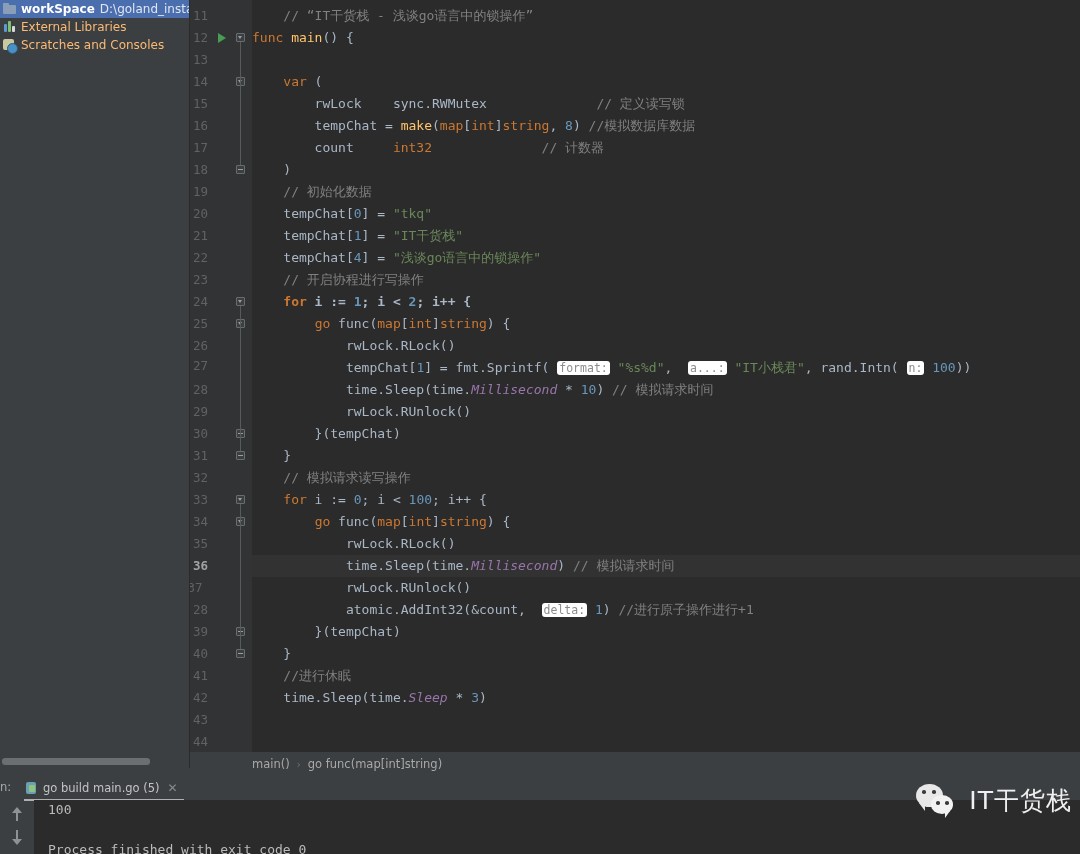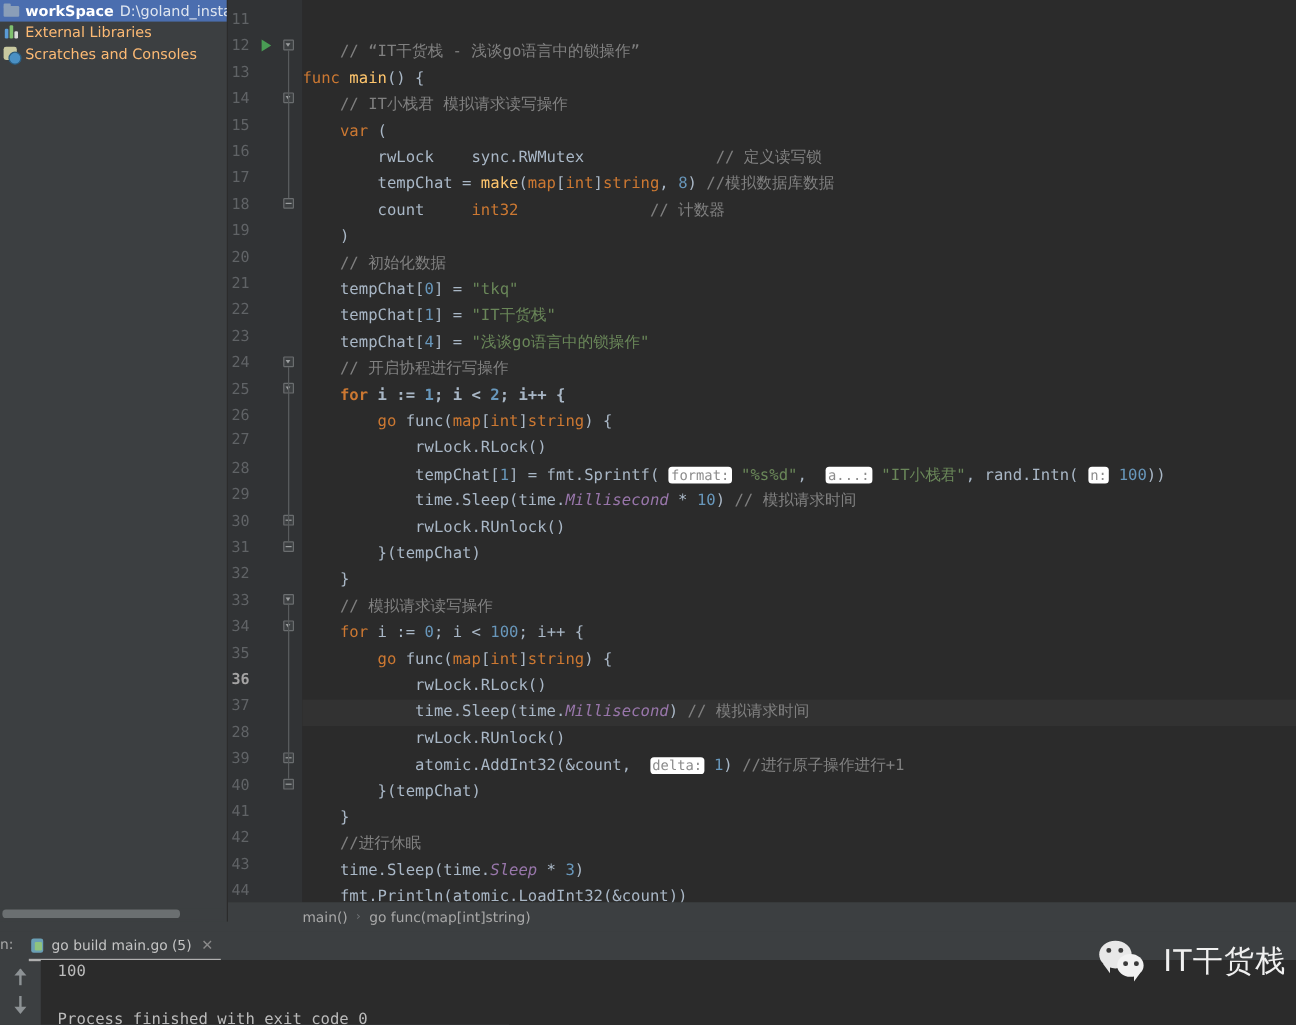--- a/index.html
+++ b/index.html
@@ -99,21 +99,21 @@
   }
   .runarrow {
     position: absolute; left: 28px; width: 0; height: 0;
     border-top: 5px solid transparent; border-bottom: 5px solid transparent;
     border-left: 8px solid #499c54;
   }
 
   .code-line {
     position: absolute; left: 0; height: 22px; line-height: 22px;
     font-family: "DejaVu Sans Mono", "Liberation Mono", monospace;
-    font-size: 13px; white-space: pre; color: #a9b7c6; margin-top: 28px;
+    font-size: 13px; white-space: pre; color: #a9b7c6;
   }
   .code-line.hl { background: #323232; width: 890px; }
   .kw   { color: #cc7832; }
   .fn   { color: #ffc66d; }
   .typ  { color: #cc7832; }
   .num  { color: #6897bb; }
   .str  { color: #6a8759; }
   .cmt  { color: #808080; }
   .cst  { color: #9876aa; font-style: italic; }
   .pln  { color: #a9b7c6; }
@@ -271,41 +271,40 @@
         <div class="fold" style="top: 429px;"></div>
         <div class="ln" style="top: 445px;">31</div>
         <div class="fold" style="top: 451px;"></div>
         <div class="ln" style="top: 467px;">32</div>
         <div class="ln" style="top: 489px;">33</div>
         <div class="fold open" style="top: 495px;"></div>
         <div class="ln" style="top: 511px;">34</div>
         <div class="fold open" style="top: 517px;"></div>
         <div class="ln" style="top: 533px;">35</div>
         <div class="ln current" style="top: 555px;">36</div>
-        <div class="ln" style="top: 577px;">37</div>
+        <div class="ln" style="top: 577px; text-align: center;">37</div>
         <div class="ln" style="top: 599px;">28</div>
         <div class="ln" style="top: 621px;">39</div>
         <div class="fold" style="top: 627px;"></div>
         <div class="ln" style="top: 643px;">40</div>
         <div class="fold" style="top: 649px;"></div>
         <div class="ln" style="top: 665px;">41</div>
         <div class="ln" style="top: 687px;">42</div>
         <div class="ln" style="top: 709px;">43</div>
         <div class="ln" style="top: 731px;">44</div>
         <div class="foldline" style="top: 42px; height: 123px;"></div>
         <div class="foldline" style="top: 86px; height: 79px;"></div>
         <div class="foldline" style="top: 306px; height: 145px;"></div>
         <div class="foldline" style="top: 328px; height: 101px;"></div>
         <div class="foldline" style="top: 504px; height: 145px;"></div>
         <div class="foldline" style="top: 526px; height: 101px;"></div>
       </div>
     <div id="code-area">
         <div class="code-line" style="top: 5px;"><span class="pln">    </span><span class="cmt">// “IT干货栈 - 浅谈go语言中的锁操作”</span></div>
         <div class="code-line" style="top: 27px;"><span class="kw">func </span><span class="fn">main</span><span class="pln">() {</span></div>
-        <div class="code-line" style="top: 49px;"><span class="pln">    </span><span class="cmt">// IT小栈君 模拟请求读写操作</span></div>
         <div class="code-line" style="top: 71px;"><span class="pln">    </span><span class="kw">var</span><span class="pln"> (</span></div>
         <div class="code-line" style="top: 93px;"><span class="pln">        rwLock    sync.</span><span class="pln">RWMutex</span><span class="pln">              </span><span class="cmt">// 定义读写锁</span></div>
         <div class="code-line" style="top: 115px;"><span class="pln">        tempChat = </span><span class="fn">make</span><span class="pln">(</span><span class="kw">map</span><span class="pln">[</span><span class="typ">int</span><span class="pln">]</span><span class="typ">string</span><span class="pln">, </span><span class="num">8</span><span class="pln">) </span><span class="cmt">//模拟数据库数据</span></div>
         <div class="code-line" style="top: 137px;"><span class="pln">        count     </span><span class="typ">int32</span><span class="pln">              </span><span class="cmt">// 计数器</span></div>
         <div class="code-line" style="top: 159px;"><span class="pln">    )</span></div>
         <div class="code-line" style="top: 181px;"><span class="pln">    </span><span class="cmt">// 初始化数据</span></div>
         <div class="code-line" style="top: 203px;"><span class="pln">    tempChat[</span><span class="num">0</span><span class="pln">] = </span><span class="str">"tkq"</span></div>
         <div class="code-line" style="top: 225px;"><span class="pln">    tempChat[</span><span class="num">1</span><span class="pln">] = </span><span class="str">"IT干货栈"</span></div>
         <div class="code-line" style="top: 247px;"><span class="pln">    tempChat[</span><span class="num">4</span><span class="pln">] = </span><span class="str">"浅谈go语言中的锁操作"</span></div>
         <div class="code-line" style="top: 269px;"><span class="pln">    </span><span class="cmt">// 开启协程进行写操作</span></div>
@@ -321,21 +320,20 @@
         <div class="code-line" style="top: 489px;"><span class="pln">    </span><span class="kw">for</span><span class="pln"> i := </span><span class="num">0</span><span class="pln">; i &lt; </span><span class="num">100</span><span class="pln">; i++ {</span></div>
         <div class="code-line" style="top: 511px;"><span class="pln">        </span><span class="kw">go</span><span class="pln"> func(</span><span class="kw">map</span><span class="pln">[</span><span class="typ">int</span><span class="pln">]</span><span class="typ">string</span><span class="pln">) {</span></div>
         <div class="code-line" style="top: 533px;"><span class="pln">            rwLock.RLock()</span></div>
         <div class="code-line hl" style="top: 555px;"><span class="pln">            time.Sleep(time.</span><span class="cst">Millisecond</span><span class="pln">) </span><span class="cmt">// 模拟请求时间</span></div>
         <div class="code-line" style="top: 577px;"><span class="pln">            rwLock.RUnlock()</span></div>
         <div class="code-line" style="top: 599px;"><span class="pln">            atomic.AddInt32(&amp;count,  </span><span class="hint">delta:</span><span class="pln"> </span><span class="num">1</span><span class="pln">) </span><span class="cmt">//进行原子操作进行+1</span></div>
         <div class="code-line" style="top: 621px;"><span class="pln">        }(tempChat)</span></div>
         <div class="code-line" style="top: 643px;"><span class="pln">    }</span></div>
         <div class="code-line" style="top: 665px;"><span class="pln">    </span><span class="cmt">//进行休眠</span></div>
         <div class="code-line" style="top: 687px;"><span class="pln">    time.Sleep(time.</span><span class="cst">Sleep</span><span class="pln"> * </span><span class="num">3</span><span class="pln">)</span></div>
-        <div class="code-line" style="top: 709px;"><span class="pln">    fmt.Println(atomic.LoadInt32(&amp;count))</span></div>
         <div class="code-line" style="top: 731px;"></div>
       </div>
   </div>
 
   <div id="breadcrumb">
       <span>main()</span>
       <span class="sep">›</span>
       <span>go func(map[int]string)</span>
     </div>
 

